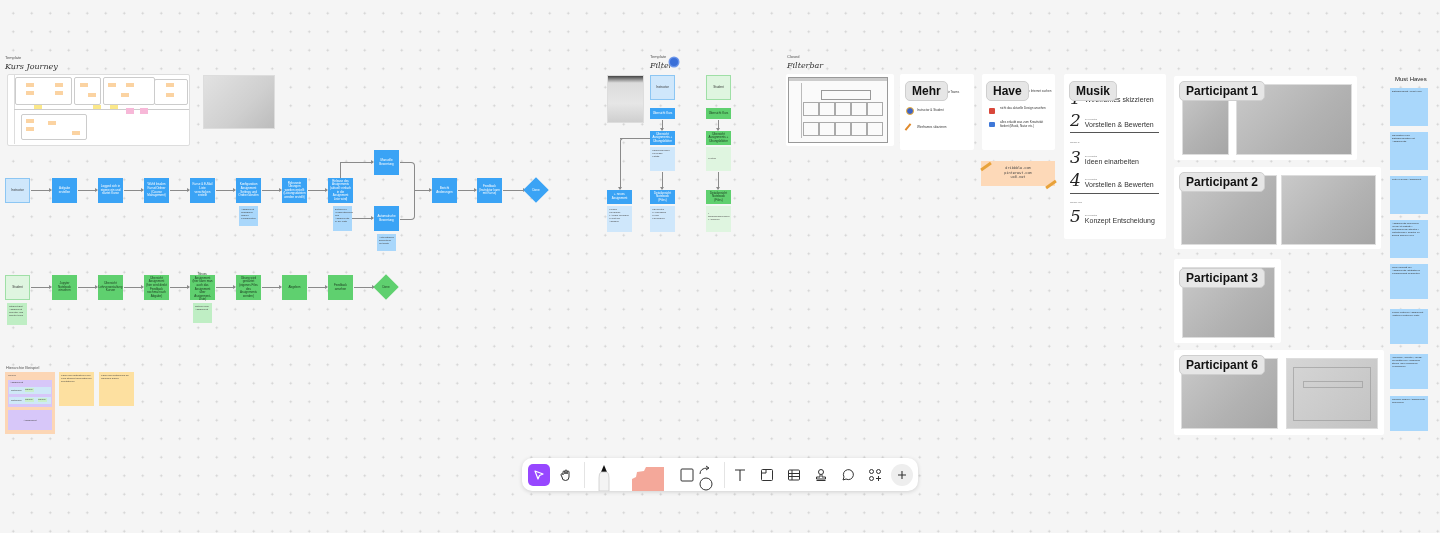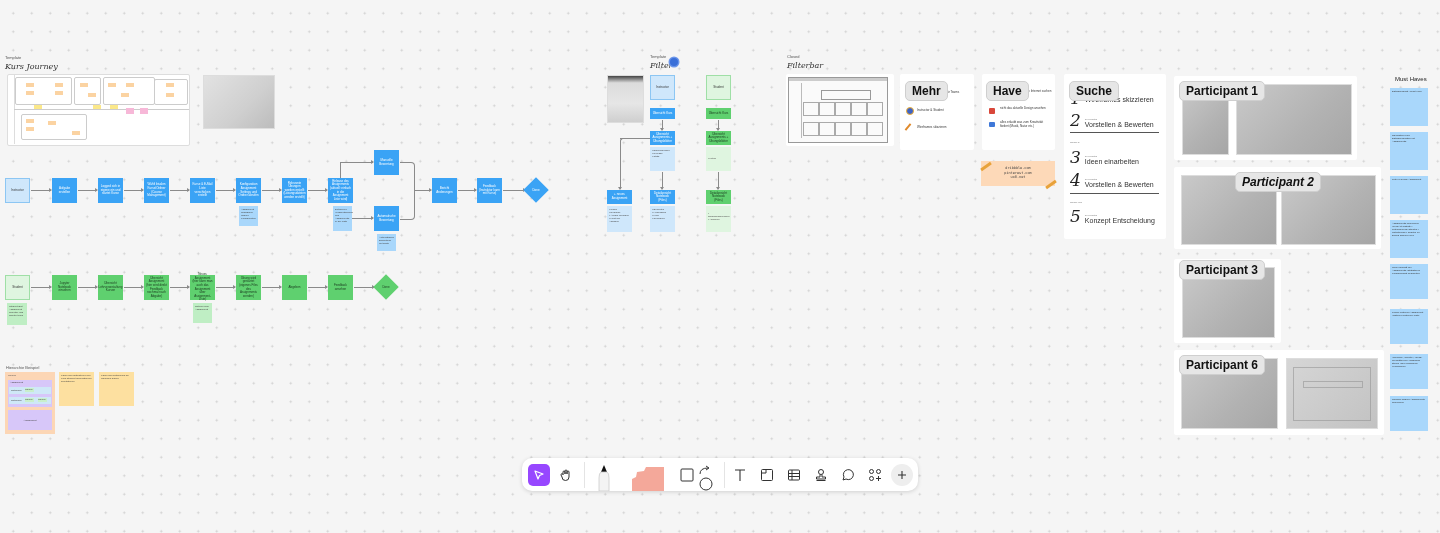--- a/index.html
+++ b/index.html
@@ -276,38 +276,38 @@
   <div class="abs" style="left:6px;top:119px;width:89px;height:1px;background:#555;"></div>
   <div class="abs timing-small" style="left:6px;top:127px;">Runde neu</div>
   <div class="timing-row" style="top:134px;">
     <span class="timing-num">5</span>
     <span style="display:flex;flex-direction:column;">
         <span class="timing-small">10 Minuten</span>
         <span class="timing-txt">Konzept Entscheidung</span>
       </span>
   </div>
 </div>
-<div class="pill" style="left:1069px;top:81px;">Suche</div>
+<div class="pill" style="left:1069px;top:81px;">Musik</div>
 
 <div class="card" style="left:1174px;top:76px;width:183px;height:84px;">
   <div class="photo" style="left:8px;top:8px;width:45px;height:69px;"></div>
   <div class="photo" style="left:62px;top:8px;width:114px;height:69px;"></div>
 </div>
 <div class="pill" style="left:1179px;top:81px;">Participant 1</div>
 
 <div class="card" style="left:1174px;top:167px;width:207px;height:82px;">
   <div class="photo" style="left:7px;top:8px;width:94px;height:68px;"></div>
   <div class="photo" style="left:107px;top:8px;width:93px;height:68px;"></div>
 </div>
-<div class="pill" style="left:1235px;top:172px;font-style:italic;">Participant 2</div>
+<div class="pill" style="left:1179px;top:172px;">Participant 2</div>
 
 <div class="card" style="left:1174px;top:259px;width:107px;height:84px;">
   <div class="photo" style="left:8px;top:8px;width:91px;height:69px;"></div>
 </div>
-<div class="pill" style="left:1179px;top:260px;">Participant 3</div>
+<div class="pill" style="left:1179px;top:268px;">Participant 3</div>
 
 <div class="card" style="left:1174px;top:350px;width:210px;height:85px;">
   <div class="photo" style="left:7px;top:8px;width:95px;height:69px;"></div>
   <div class="photo" style="left:112px;top:8px;width:90px;height:69px;background:linear-gradient(135deg,#d6d6d6,#c2c2c2);">
     <div class="sketch" style="left:6px;top:8px;width:76px;height:52px;"></div>
     <div class="sketch" style="left:16px;top:22px;width:58px;height:5px;"></div>
   </div>
 </div>
 <div class="pill" style="left:1179px;top:355px;">Participant 6</div>
 

